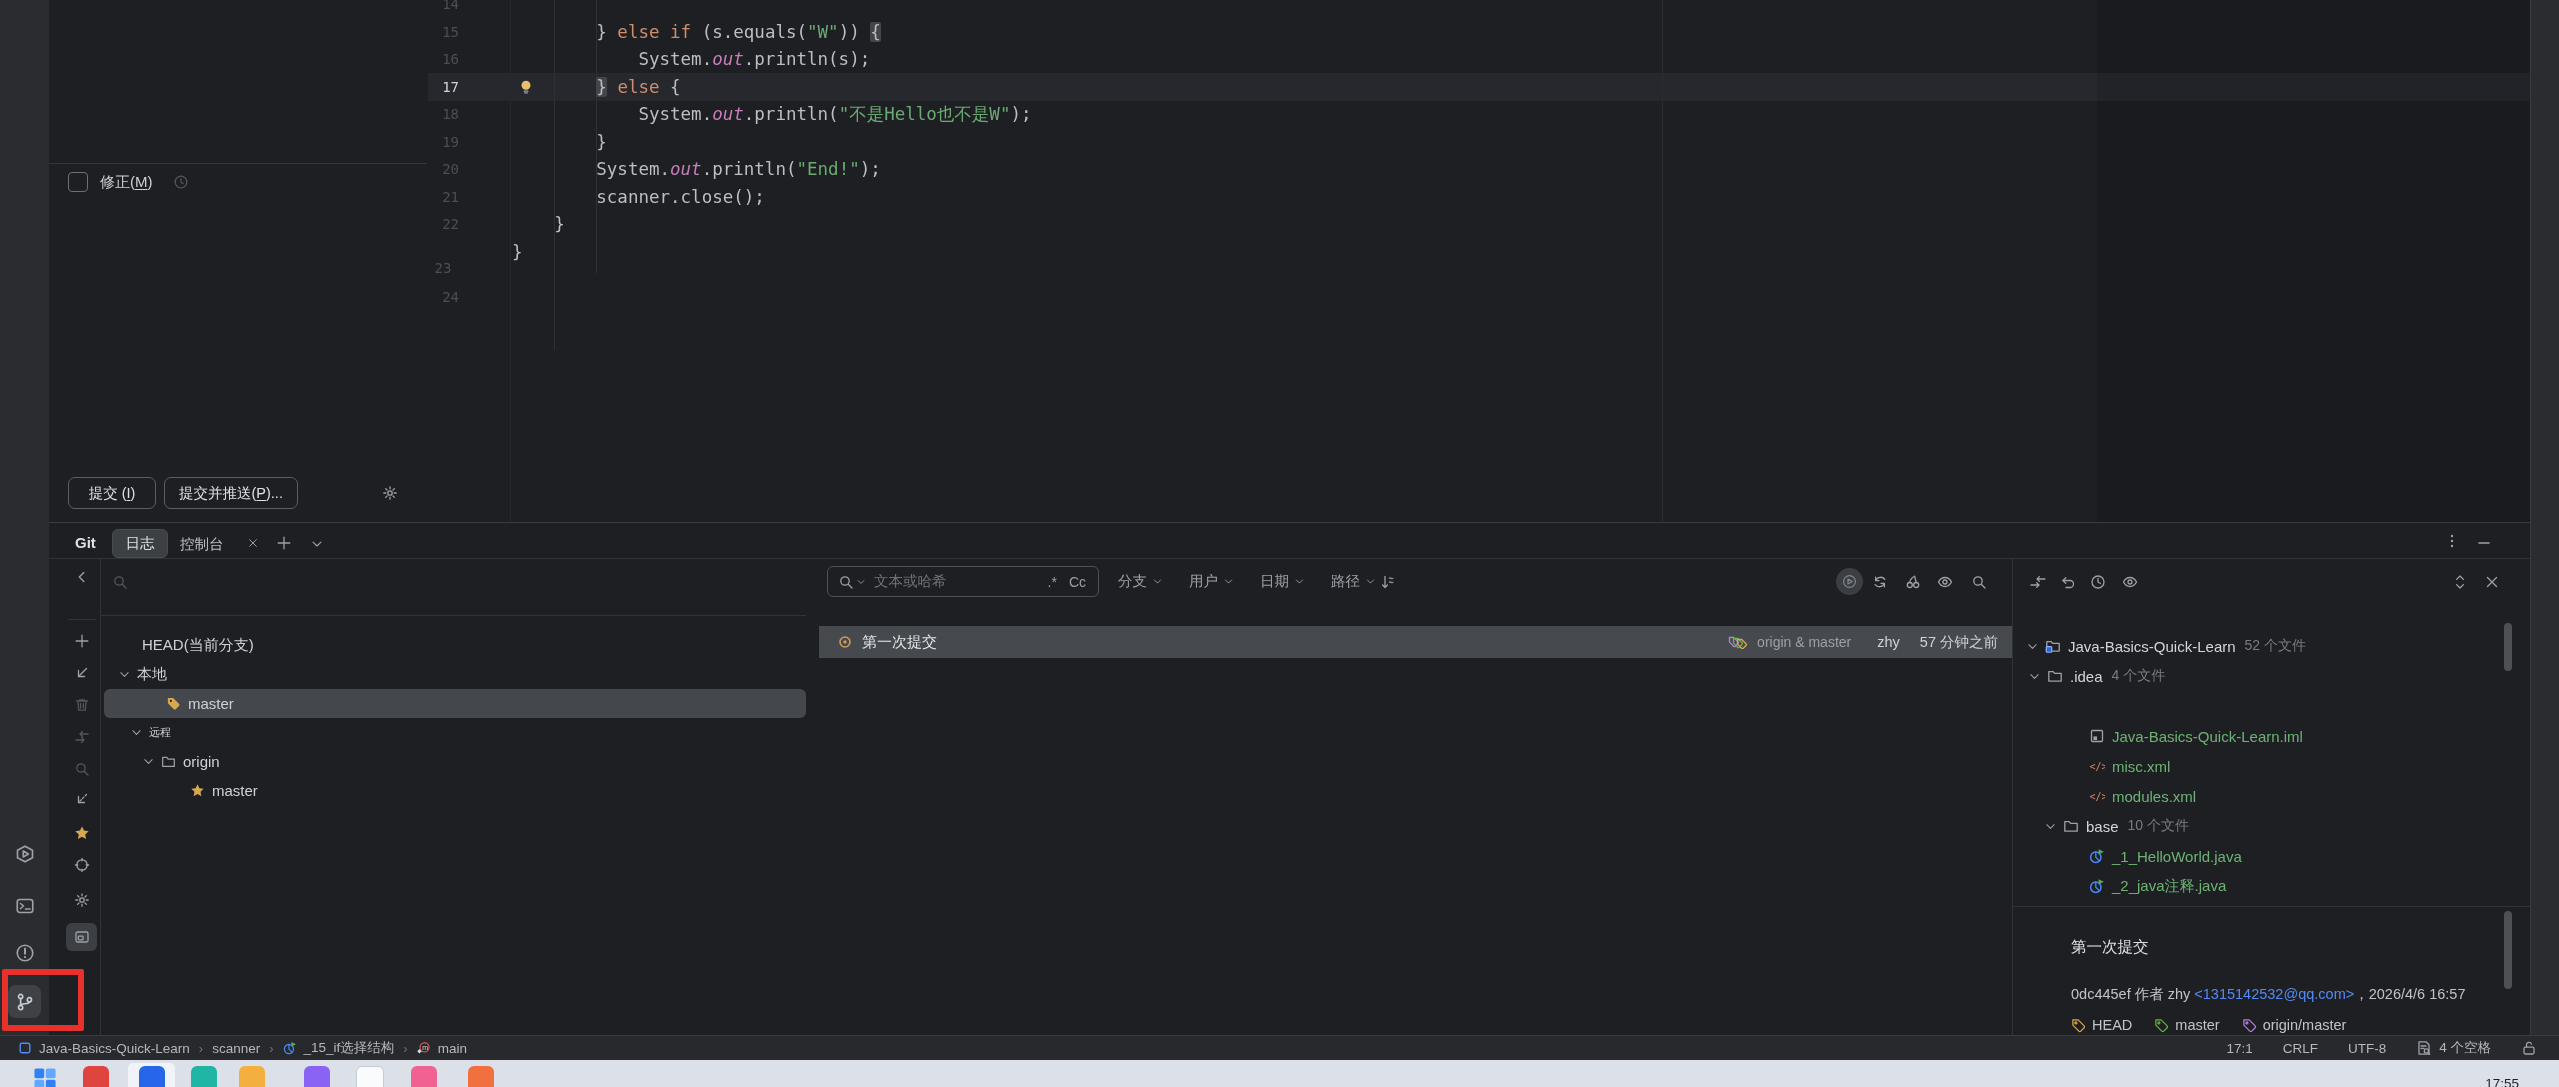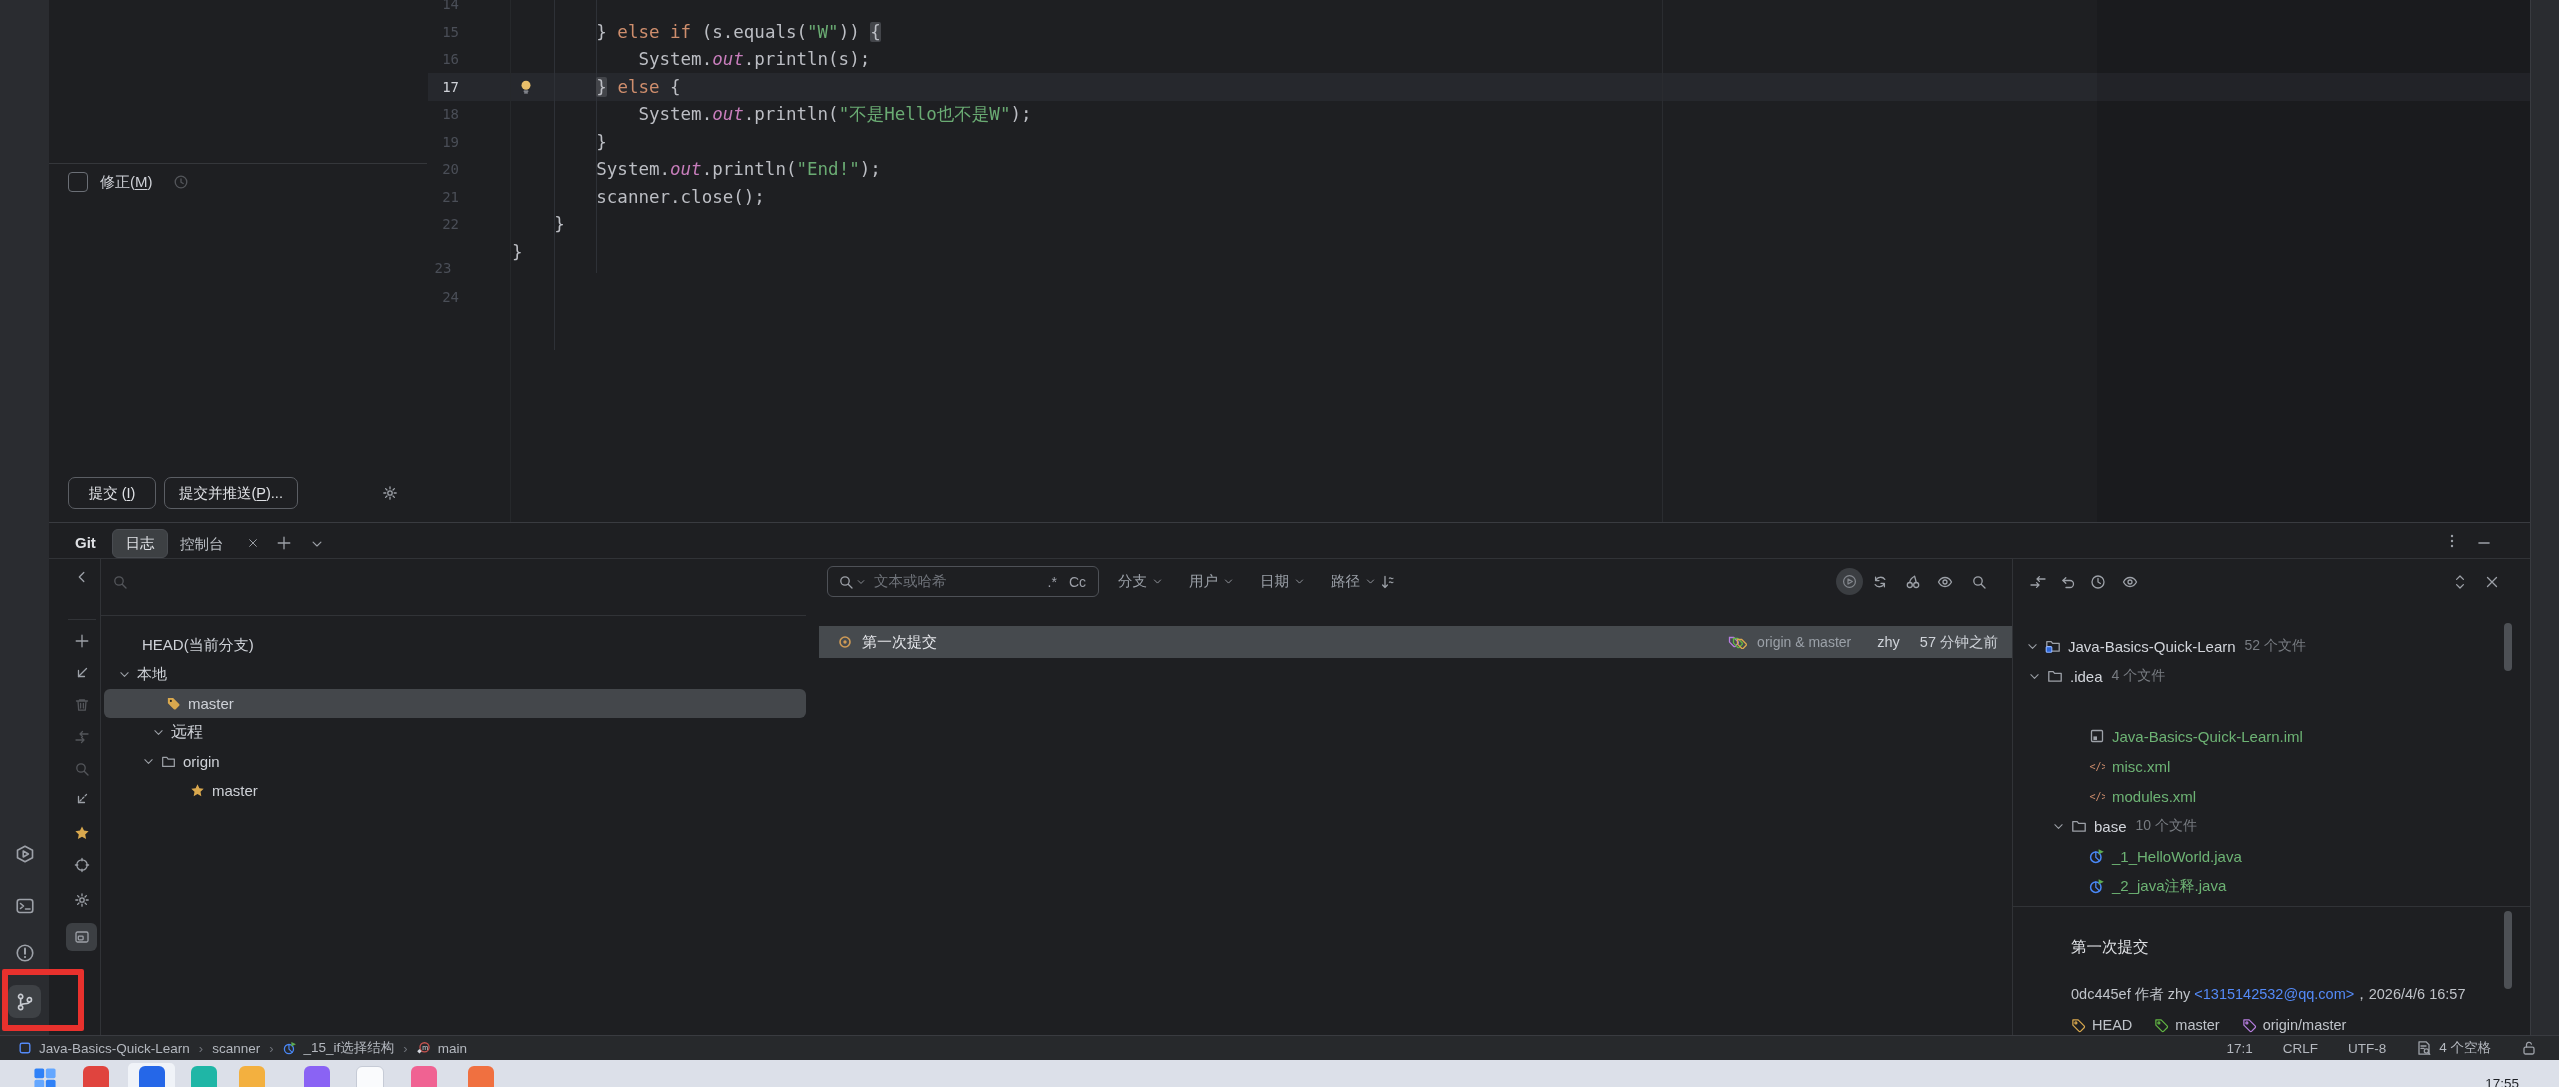--- a/index.html
+++ b/index.html
@@ -299,21 +299,21 @@
       <div style="position: absolute; left: 4px; top: 131px; width: 702px; height: 29px; background: rgb(68, 71, 75); border-radius: 6px;"></div>
       <div style="position: absolute; left: 0px; top: 131px; width: 712px; height: 29px; display: flex; align-items: center; font-size: 15px; color: rgb(206, 209, 215); padding-left: 66px; box-sizing: border-box;">
         <span style="margin-right:7px;">
           <svg width="15" height="15" viewBox="0 0 16 16" fill="none" stroke="currentColor" stroke-width="1.3" stroke-linecap="round" stroke-linejoin="round">
             <path d="M2 2h5.6L14 8.4a1.4 1.4 0 0 1 0 2L10.4 14a1.4 1.4 0 0 1-2 0L2 7.6z" fill="#d9a84e" stroke="none"></path>
             <circle cx="5.2" cy="5.2" r="1.1" fill="#1e1f22" stroke="none"></circle>
           </svg>
         </span>
         <span>master</span>
       </div>
-      <div style="position: absolute; left: 0px; top: 160px; width: 712px; height: 29px; display: flex; align-items: center; font-size: 16px; color: rgb(206, 209, 215); padding-left: 12px; box-sizing: border-box; margin-left: 40px;">
+      <div style="position: absolute; left: 0px; top: 160px; width: 712px; height: 29px; display: flex; align-items: center; font-size: 11px; color: rgb(206, 209, 215); padding-left: 30px; box-sizing: border-box;">
         <span style="color:#9da1a8;margin-right:6px;">
           <svg width="13" height="13" viewBox="0 0 16 16" fill="none" stroke="currentColor" stroke-width="1.3" stroke-linecap="round" stroke-linejoin="round">
             <path d="M3.5 5.8 8 10.3l4.5-4.5"></path>
           </svg>
         </span>
         <span>远程</span>
       </div>
       <div style="position: absolute; left: 0px; top: 189px; width: 712px; height: 29px; display: flex; align-items: center; font-size: 15px; color: rgb(206, 209, 215); padding-left: 42px; box-sizing: border-box;">
         <span style="color:#9da1a8;margin-right:6px;">
           <svg width="13" height="13" viewBox="0 0 16 16" fill="none" stroke="currentColor" stroke-width="1.3" stroke-linecap="round" stroke-linejoin="round">
@@ -543,21 +543,21 @@
       </div>
       <div style="position: absolute; left: 0px; top: 223px; width: 500px; height: 30px; display: flex; align-items: center; padding-left: 58px; box-sizing: border-box; font-size: 15px;">
         <span style="width:19px;display:inline-block;"></span>
         <span style="margin-right:7px;">
           <svg width="16" height="16" viewBox="0 0 16 16" fill="none" stroke="currentColor" stroke-width="1.3" stroke-linecap="round" stroke-linejoin="round">
             <text x="0.5" y="11.8" font-size="10" font-family="DejaVu Sans Mono, monospace" fill="#cf8e6d" stroke="none">&lt;/&gt;</text>
           </svg>
         </span>
         <span class="fname-green">modules.xml</span>
       </div>
-      <div style="position: absolute; left: 0px; top: 253px; width: 500px; height: 30px; display: flex; align-items: center; padding-left: 40px; box-sizing: border-box; font-size: 15px;">
+      <div style="position: absolute; left: 0px; top: 253px; width: 500px; height: 30px; display: flex; align-items: center; padding-left: 32px; box-sizing: border-box; font-size: 15px;">
         <span style="color:#9da1a8;margin-right:6px;">
           <svg width="13" height="13" viewBox="0 0 16 16" fill="none" stroke="currentColor" stroke-width="1.3" stroke-linecap="round" stroke-linejoin="round">
             <path d="M3.5 5.8 8 10.3l4.5-4.5"></path>
           </svg>
         </span>
         <span style="color:#9da1a8;margin-right:7px;">
           <svg width="16" height="16" viewBox="0 0 16 16" fill="none" stroke="currentColor" stroke-width="1.3" stroke-linecap="round" stroke-linejoin="round">
             <path d="M1.8 13.2V3.6h4.4l1.4 1.8h6.6v7.8z"></path>
           </svg>
         </span>

